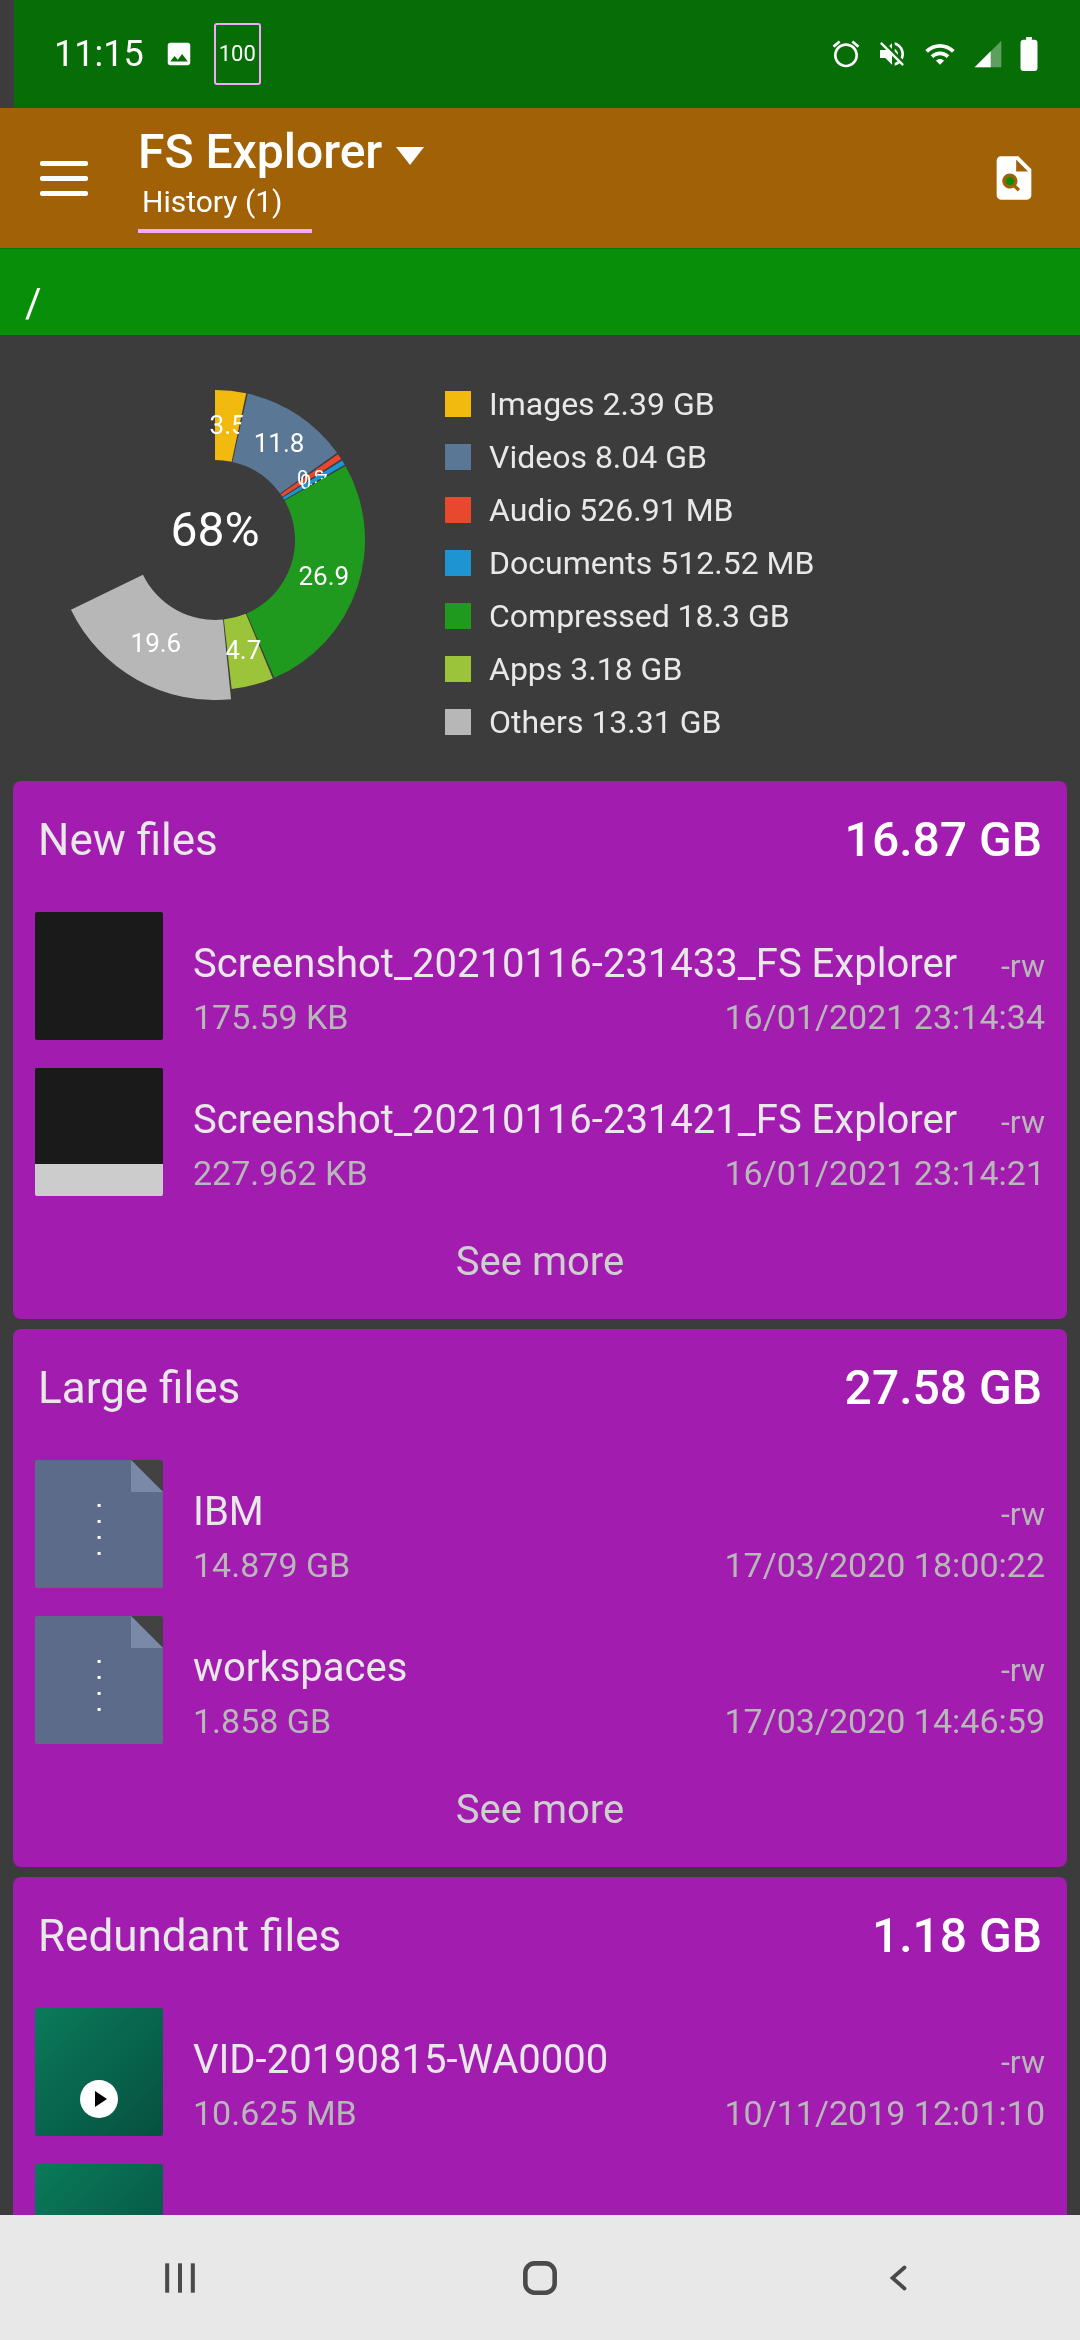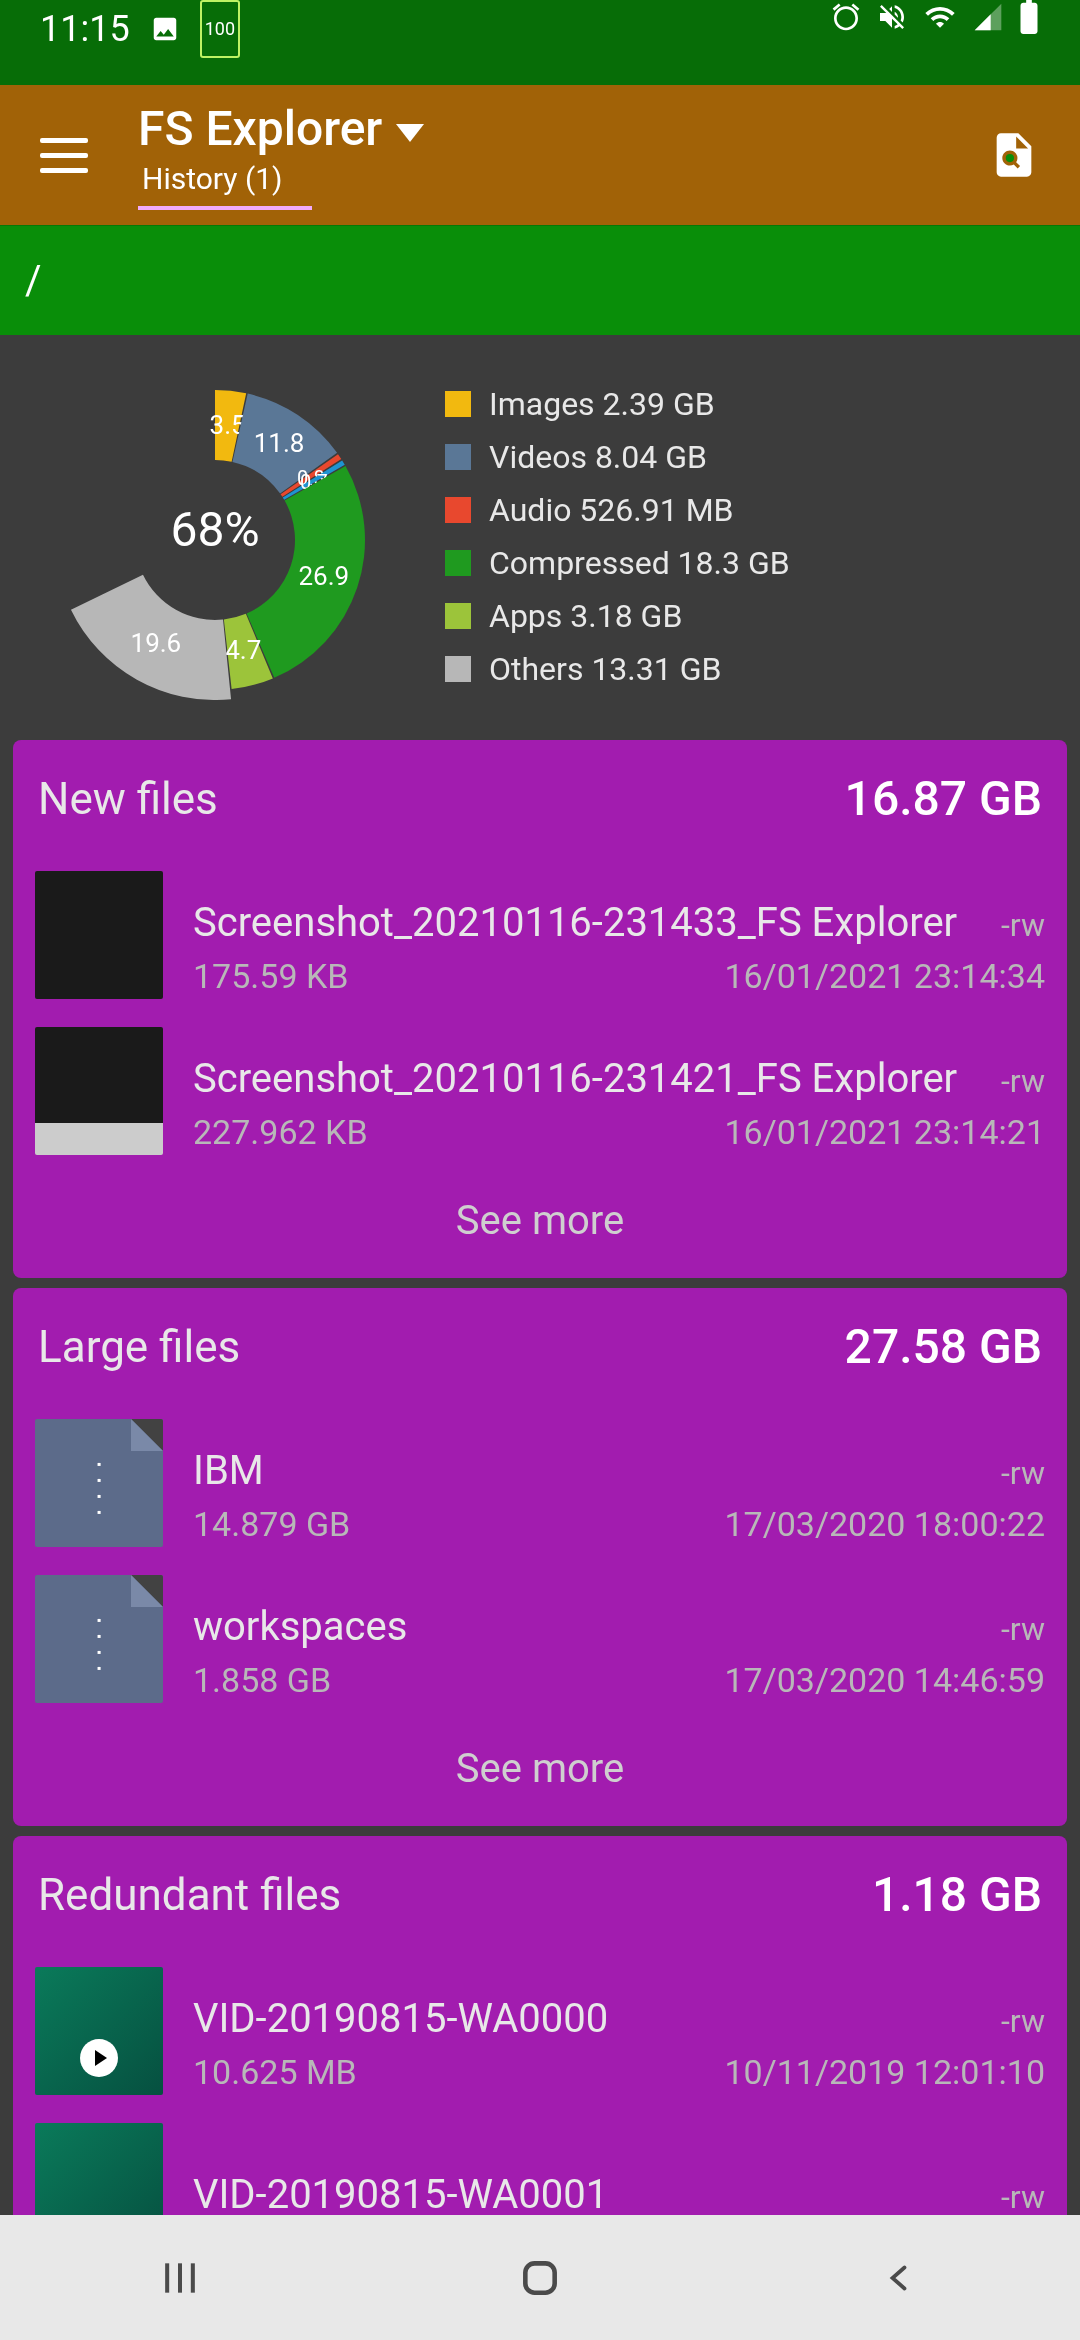--- a/index.html
+++ b/index.html
@@ -1,18 +1,18 @@
 <!DOCTYPE html>
 <html><head>
 <meta charset="utf-8">
 <style>
   * { margin: 0; padding: 0; box-sizing: border-box; }
   html, body { width: 1080px; height: 2340px; background: #3c3c3c; font-family: Roboto, Arial, sans-serif; overflow: hidden; }
   
-  .status-bar { height: 85px; background: #076d07; display: flex; align-items: flex-start; justify-content: space-between; padding: 0 40px; color: #fff; font-size: 36px; }
+  .status-bar { height: 108px; background: #076d07; display: flex; align-items: center; justify-content: space-between; padding: 0 40px; color: #fff; font-size: 36px; margin-left: 14px; }
   .status-left { display: flex; align-items: center; gap: 20px; }
   .status-right { display: flex; align-items: center; gap: 14px; }
   .status-bar svg { display: block; }
   
   .app-bar { height: 140px; background: #a16207; display: flex; align-items: center; padding: 0 40px; }
   .hamburger { width: 48px; height: 48px; display: flex; flex-direction: column; justify-content: center; gap: 10px; margin-right: 50px; }
   .hamburger span { height: 5px; background: #fff; border-radius: 2px; }
   
   .title-area { flex: 1; display: flex; flex-direction: column; }
   .title-row { display: flex; align-items: center; gap: 14px; }
@@ -71,21 +71,21 @@
 <body>
 
 <div class="status-bar">
   <div class="status-left">
     <span>11:15</span>
     <span>
       <svg width="30" height="30" viewBox="0 0 24 24" fill="#fff">
           <path d="M21 19V5c0-1.1-.9-2-2-2H5c-1.1 0-2 .9-2 2v14c0 1.1.9 2 2 2h14c1.1 0 2-.9 2-2zM8.5 13.5l2.5 3.01L14.5 12l4.5 6H5l3.5-4.5z"></path>
         </svg>
     </span>
-    <span style="font-size:18px; border:2px solid #bef264; padding:18px 3px; border-radius:3px; line-height:1;">100</span>
+    <span style="font-size:22px; border:2px solid #f0abfc; padding:18px 3px; border-radius:3px; line-height:1;">100</span>
   </div>
   <div class="status-right">
     <span>
       <svg width="32" height="32" viewBox="0 0 24 24" fill="#fff">
           <path d="M22 5.72l-4.6-3.86-1.29 1.53 4.6 3.86L22 5.72zM7.88 3.39L6.6 1.86 2 5.71l1.29 1.53 4.59-3.85zM12 4c-4.97 0-9 4.03-9 9s4.02 9 9 9c4.97 0 9-4.03 9-9s-4.03-9-9-9zm0 16c-3.87 0-7-3.13-7-7s3.13-7 7-7 7 3.13 7 7-3.13 7-7 7z"></path>
         </svg>
     </span>
     <span>
       <svg width="32" height="32" viewBox="0 0 24 24" fill="#fff">
           <path d="M16.5 12c0-1.77-1.02-3.29-2.5-4.03v2.21l2.45 2.45c.03-.2.05-.41.05-.63zm2.5 0c0 .94-.2 1.82-.54 2.64l1.51 1.51C20.63 14.91 21 13.5 21 12c0-4.28-2.99-7.86-7-8.77v2.06c2.89.86 5 3.54 5 6.71zM4.27 3L3 4.27 7.73 9H3v6h4l5 5v-6.73l4.25 4.25c-.67.52-1.42.93-2.25 1.18v2.06c1.38-.31 2.63-.95 3.69-1.81L19.73 21 21 19.73l-9-9L4.27 3zM12 4L9.91 6.09 12 8.18V4z"></path>
@@ -166,20 +166,24 @@
         </div>
         <div class="legend-row">
           <span class="legend-swatch" style="background: rgb(90, 119, 150);"></span>
           <span class="legend-text">Videos 8.04 GB</span>
         </div>
         <div class="legend-row">
           <span class="legend-swatch" style="background: rgb(232, 72, 46);"></span>
           <span class="legend-text">Audio 526.91 MB</span>
         </div>
         <div class="legend-row">
+          <span class="legend-swatch" style="background: rgb(30, 148, 210);"></span>
+          <span class="legend-text">Documents 512.52 MB</span>
+        </div>
+        <div class="legend-row">
           <span class="legend-swatch" style="background: rgb(31, 154, 31);"></span>
           <span class="legend-text">Compressed 18.3 GB</span>
         </div>
         <div class="legend-row">
           <span class="legend-swatch" style="background: rgb(156, 196, 58);"></span>
           <span class="legend-text">Apps 3.18 GB</span>
         </div>
         <div class="legend-row">
           <span class="legend-swatch" style="background: rgb(183, 183, 183);"></span>
           <span class="legend-text">Others 13.31 GB</span>

